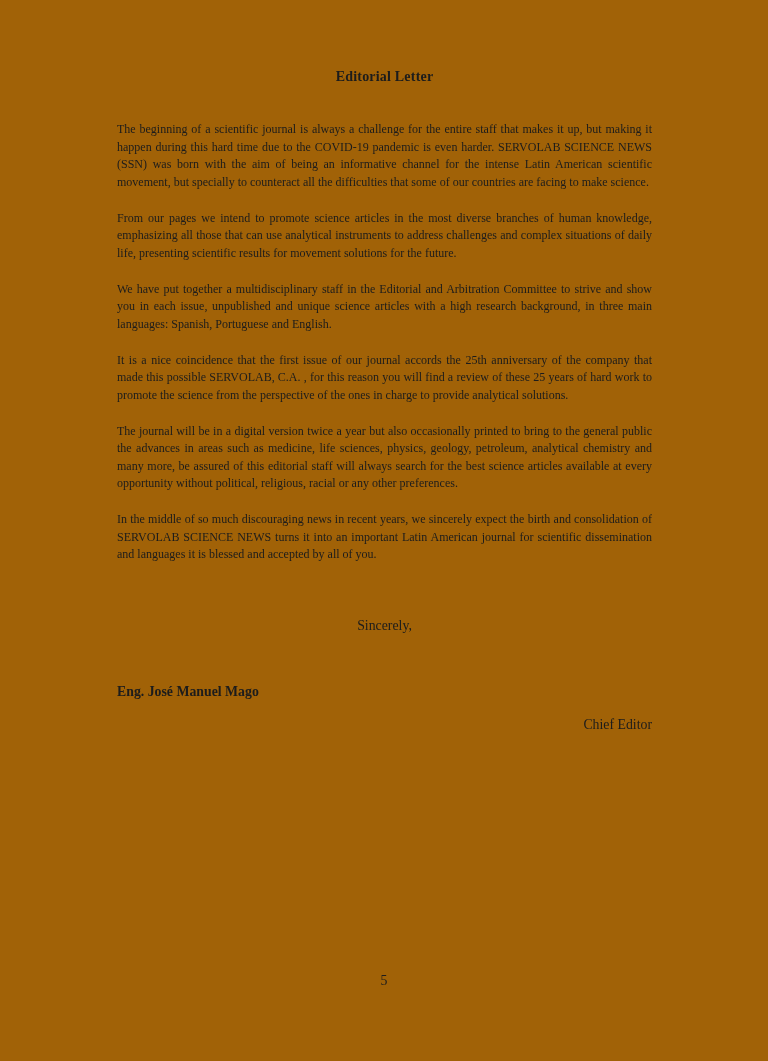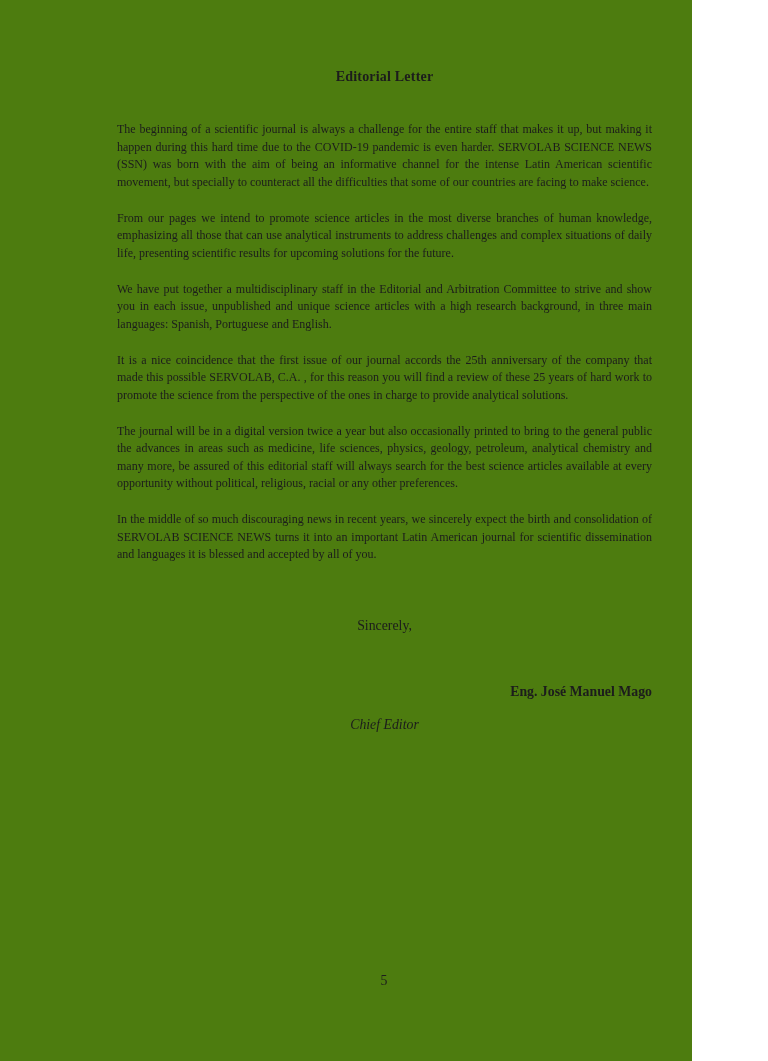--- a/index.html
+++ b/index.html
@@ -2,23 +2,23 @@
 <html><head>
 <meta charset="utf-8">
 <style>
   html, body {
     margin: 0;
     padding: 0;
     background: #ffffff;
   }
   .page {
     position: relative;
-    width: 692px;
+    width: 768px;
     height: 1061px;
-    background: #4d7c0f;
+    background: #a16207;
     overflow: hidden;
     font-family: "Liberation Serif", "DejaVu Serif", serif;
     color: #1c1c1c;
   }
   .content {
     position: absolute;
     left: 117px;
     top: 0;
     width: 535px;
   }
@@ -38,51 +38,50 @@
     text-justify: inter-word;
   }
   .closing {
     margin: 53px 0 4px 0;
     text-align: center;
     font-size: 13.8px;
     line-height: 17.5px;
   }
   .sig-name {
     margin: 49px 0 0 0;
-    text-align: right;
+    text-align: left;
     font-size: 13.8px;
     line-height: 17.5px;
     font-weight: bold;
   }
   .sig-role {
     margin: 15px 0 0 0;
-    text-align: center;
+    text-align: right;
     font-size: 13.8px;
     line-height: 17.5px;
-    font-style: italic;
   }
   .page-number {
     position: absolute;
     left: 0;
     top: 972px;
     width: 768px;
     text-align: center;
     font-size: 13.8px;
     line-height: 17.5px;
   }
 </style>
 </head>
 <body>
 
 <div class="page">
   <div class="content">
     <h1 class="doc-title">Editorial Letter</h1>
 
     <p class="para">The beginning of a scientific journal is always a challenge for the entire staff that makes it up, but making it happen during this hard time due to the COVID-19 pandemic is even harder. SERVOLAB SCIENCE NEWS (SSN) was born with the aim of being an informative channel for the intense Latin American scientific movement, but specially to counteract all the difficulties that some of our countries are facing to make science.</p>
-    <p class="para">From our pages we intend to promote science articles in the most diverse branches of human knowledge, emphasizing all those that can use analytical instruments to address challenges and complex situations of daily life, presenting scientific results for upcoming solutions for the future.</p>
+    <p class="para">From our pages we intend to promote science articles in the most diverse branches of human knowledge, emphasizing all those that can use analytical instruments to address challenges and complex situations of daily life, presenting scientific results for movement solutions for the future.</p>
     <p class="para">We have put together a multidisciplinary staff in the Editorial and Arbitration Committee to strive and show you in each issue, unpublished and unique science articles with a high research background, in three main languages: Spanish, Portuguese and English.</p>
     <p class="para">It is a nice coincidence that the first issue of our journal accords the 25th anniversary of the company that made this possible SERVOLAB, C.A. , for this reason you will find a review of these 25 years of hard work to promote the science from the perspective of the ones in charge to provide analytical solutions.</p>
     <p class="para">The journal will be in a digital version twice a year but also occasionally printed to bring to the general public the advances in areas such as medicine, life sciences, physics, geology, petroleum, analytical chemistry and many more, be assured of this editorial staff will always search for the best science articles available at every opportunity without political, religious, racial or any other preferences.</p>
     <p class="para">In the middle of so much discouraging news in recent years, we sincerely expect the birth and consolidation of SERVOLAB SCIENCE NEWS turns it into an important Latin American journal for scientific dissemination and languages it is blessed and accepted by all of you.</p>
 
     <p class="closing">Sincerely,</p>
     <p class="sig-name">Eng. José Manuel Mago</p>
     <p class="sig-role">Chief Editor</p>
   </div>
 

